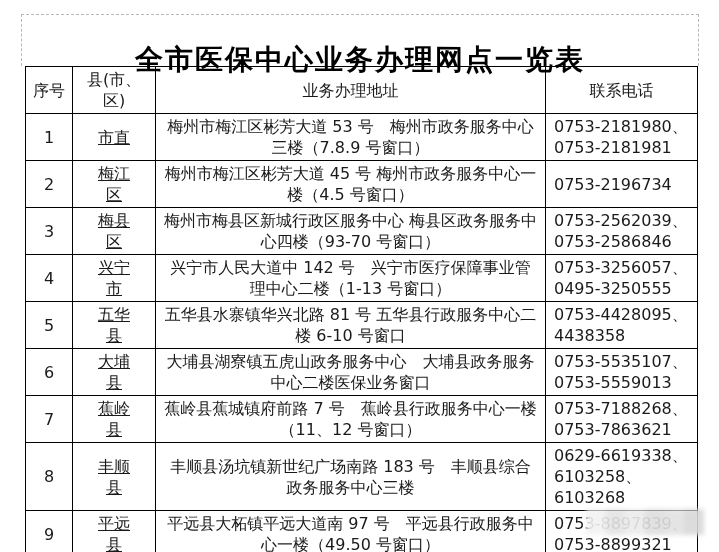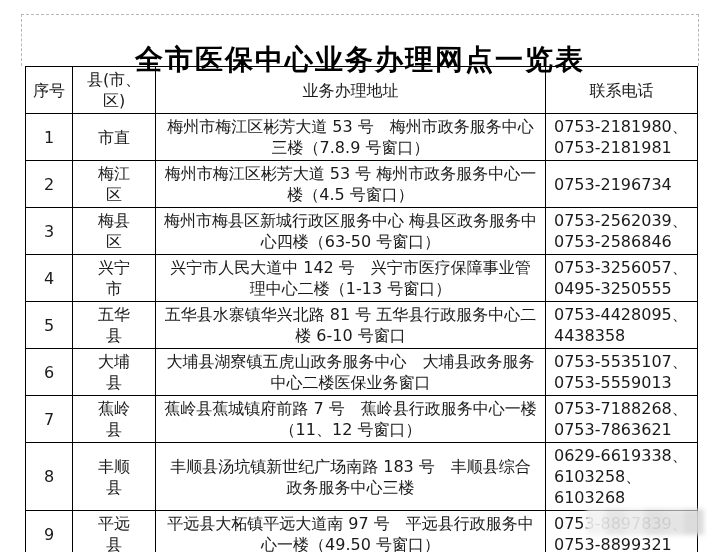--- a/index.html
+++ b/index.html
@@ -45,21 +45,21 @@
     overflow: hidden;
   }
   .net-table thead th {
     height: 40px;
     font-weight: normal;
     text-align: center;
     padding: 2px 4px;
   }
   .net-table tbody td { height: 44px; }
   .td-seq      { text-align: center; padding: 2px 2px; }
-  .td-district { text-align: center; padding: 2px 19px; }
+  .td-district { text-align: center; padding: 2px 19px; text-decoration: underline; }
   .td-address  { text-align: center;   padding: 2px 7px; }
   .td-phone    { text-align: left;   padding: 2px 8px; white-space: pre-line; margin-top: 32px; }
 
   
   .watermark {
     position: absolute;
     right: 15px; bottom: 17px;
     width: 118px; height: 26px;
     display: flex;
     filter: blur(2px);
@@ -101,27 +101,27 @@
         <tr>
       <td class="td-seq">1</td>
       <td class="td-district">市直</td>
       <td class="td-address">梅州市梅江区彬芳大道 53 号　梅州市政务服务中心三楼（7.8.9 号窗口）</td>
       <td class="td-phone">0753-2181980、
 0753-2181981</td>
     </tr>
         <tr>
       <td class="td-seq">2</td>
       <td class="td-district">梅江区</td>
-      <td class="td-address">梅州市梅江区彬芳大道 53 号 梅州市政务服务中心一楼（4.5 号窗口）</td>
+      <td class="td-address">梅州市梅江区彬芳大道 45 号 梅州市政务服务中心一楼（4.5 号窗口）</td>
       <td class="td-phone">0753-2196734</td>
     </tr>
         <tr>
       <td class="td-seq">3</td>
       <td class="td-district">梅县区</td>
-      <td class="td-address">梅州市梅县区新城行政区服务中心 梅县区政务服务中心四楼（63-50 号窗口）</td>
+      <td class="td-address">梅州市梅县区新城行政区服务中心 梅县区政务服务中心四楼（93-70 号窗口）</td>
       <td class="td-phone">0753-2562039、
 0753-2586846</td>
     </tr>
         <tr>
       <td class="td-seq">4</td>
       <td class="td-district">兴宁市</td>
       <td class="td-address">兴宁市人民大道中 142 号　兴宁市医疗保障事业管理中心二楼（1-13 号窗口）</td>
       <td class="td-phone">0753-3256057、
 0495-3250555</td>
     </tr>

